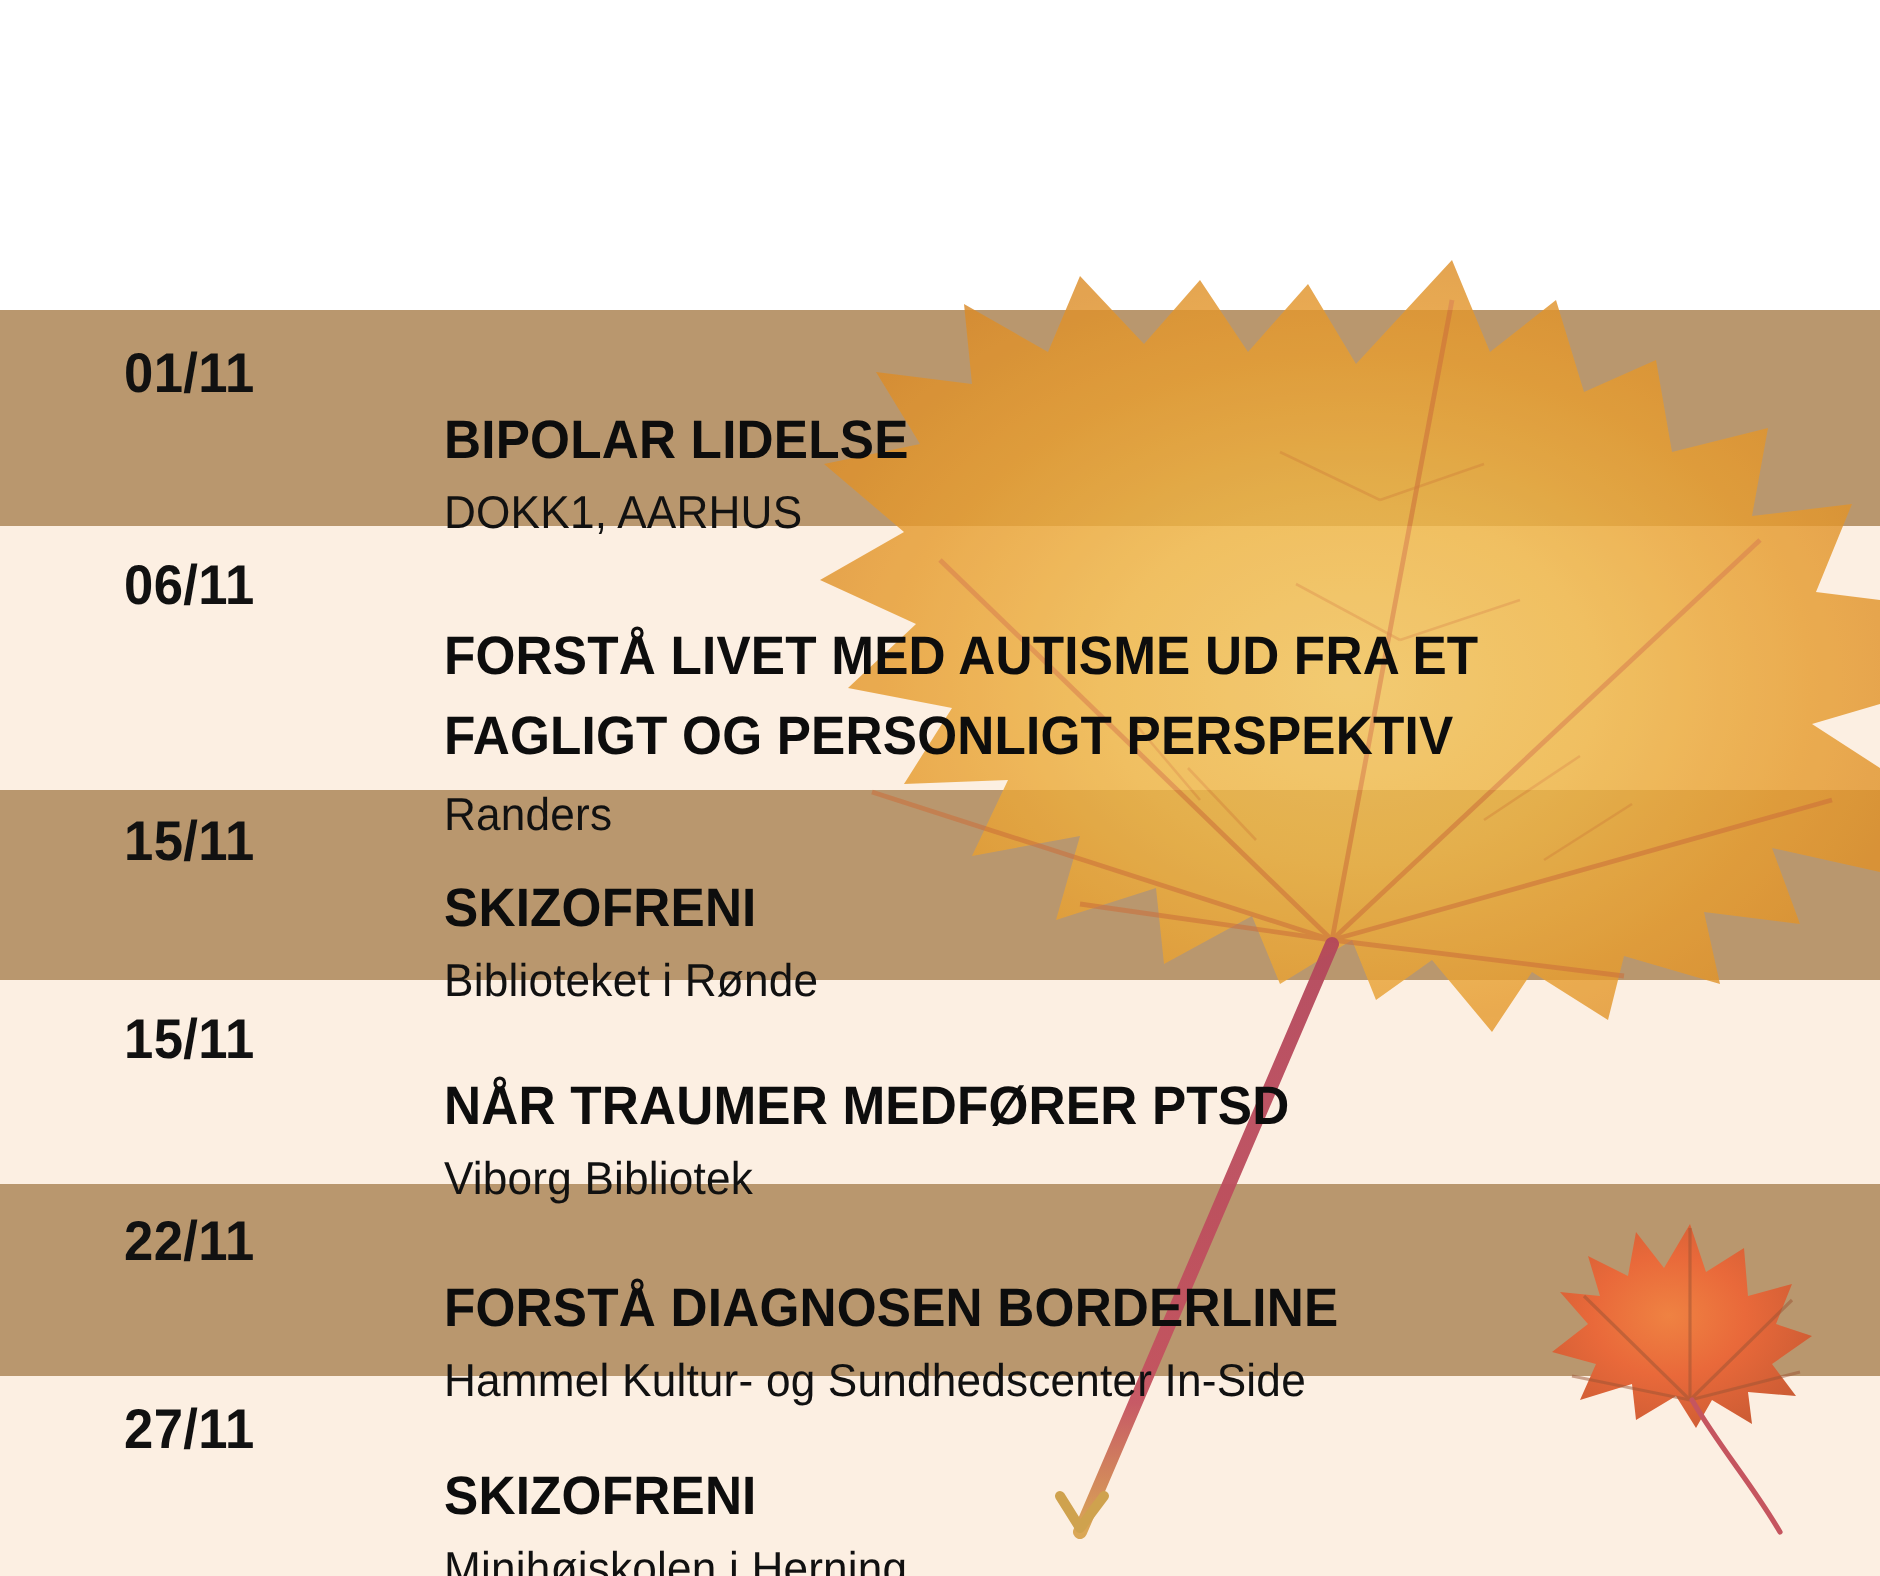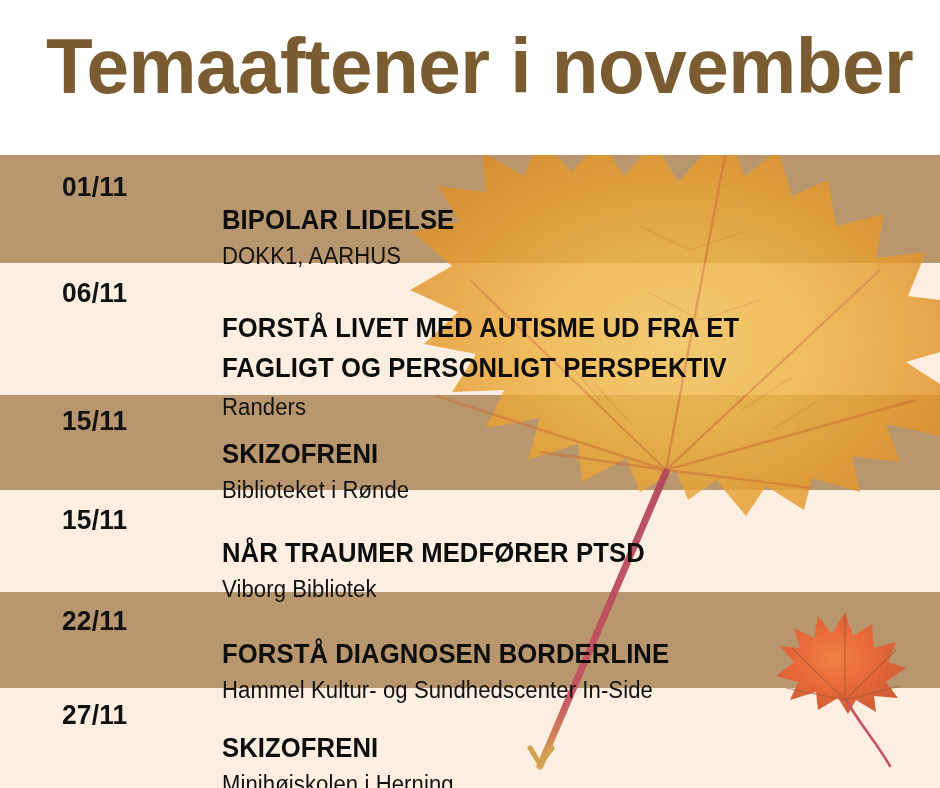--- a/index.html
+++ b/index.html
@@ -253,17 +253,14 @@
     <div class="row" style="top:698px;">
       <div class="row-date">27/11</div>
       <div class="row-body">
         <div class="row-title">SKIZOFRENI</div>
         <div class="row-venue">Minihøjskolen i Herning</div>
       </div>
     </div>
 
   </div>
 
-  <div class="title-area">
-    <div class="poster-title">Temaaftener i november</div>
-  </div>
 
 </div>
 
 </body></html>

